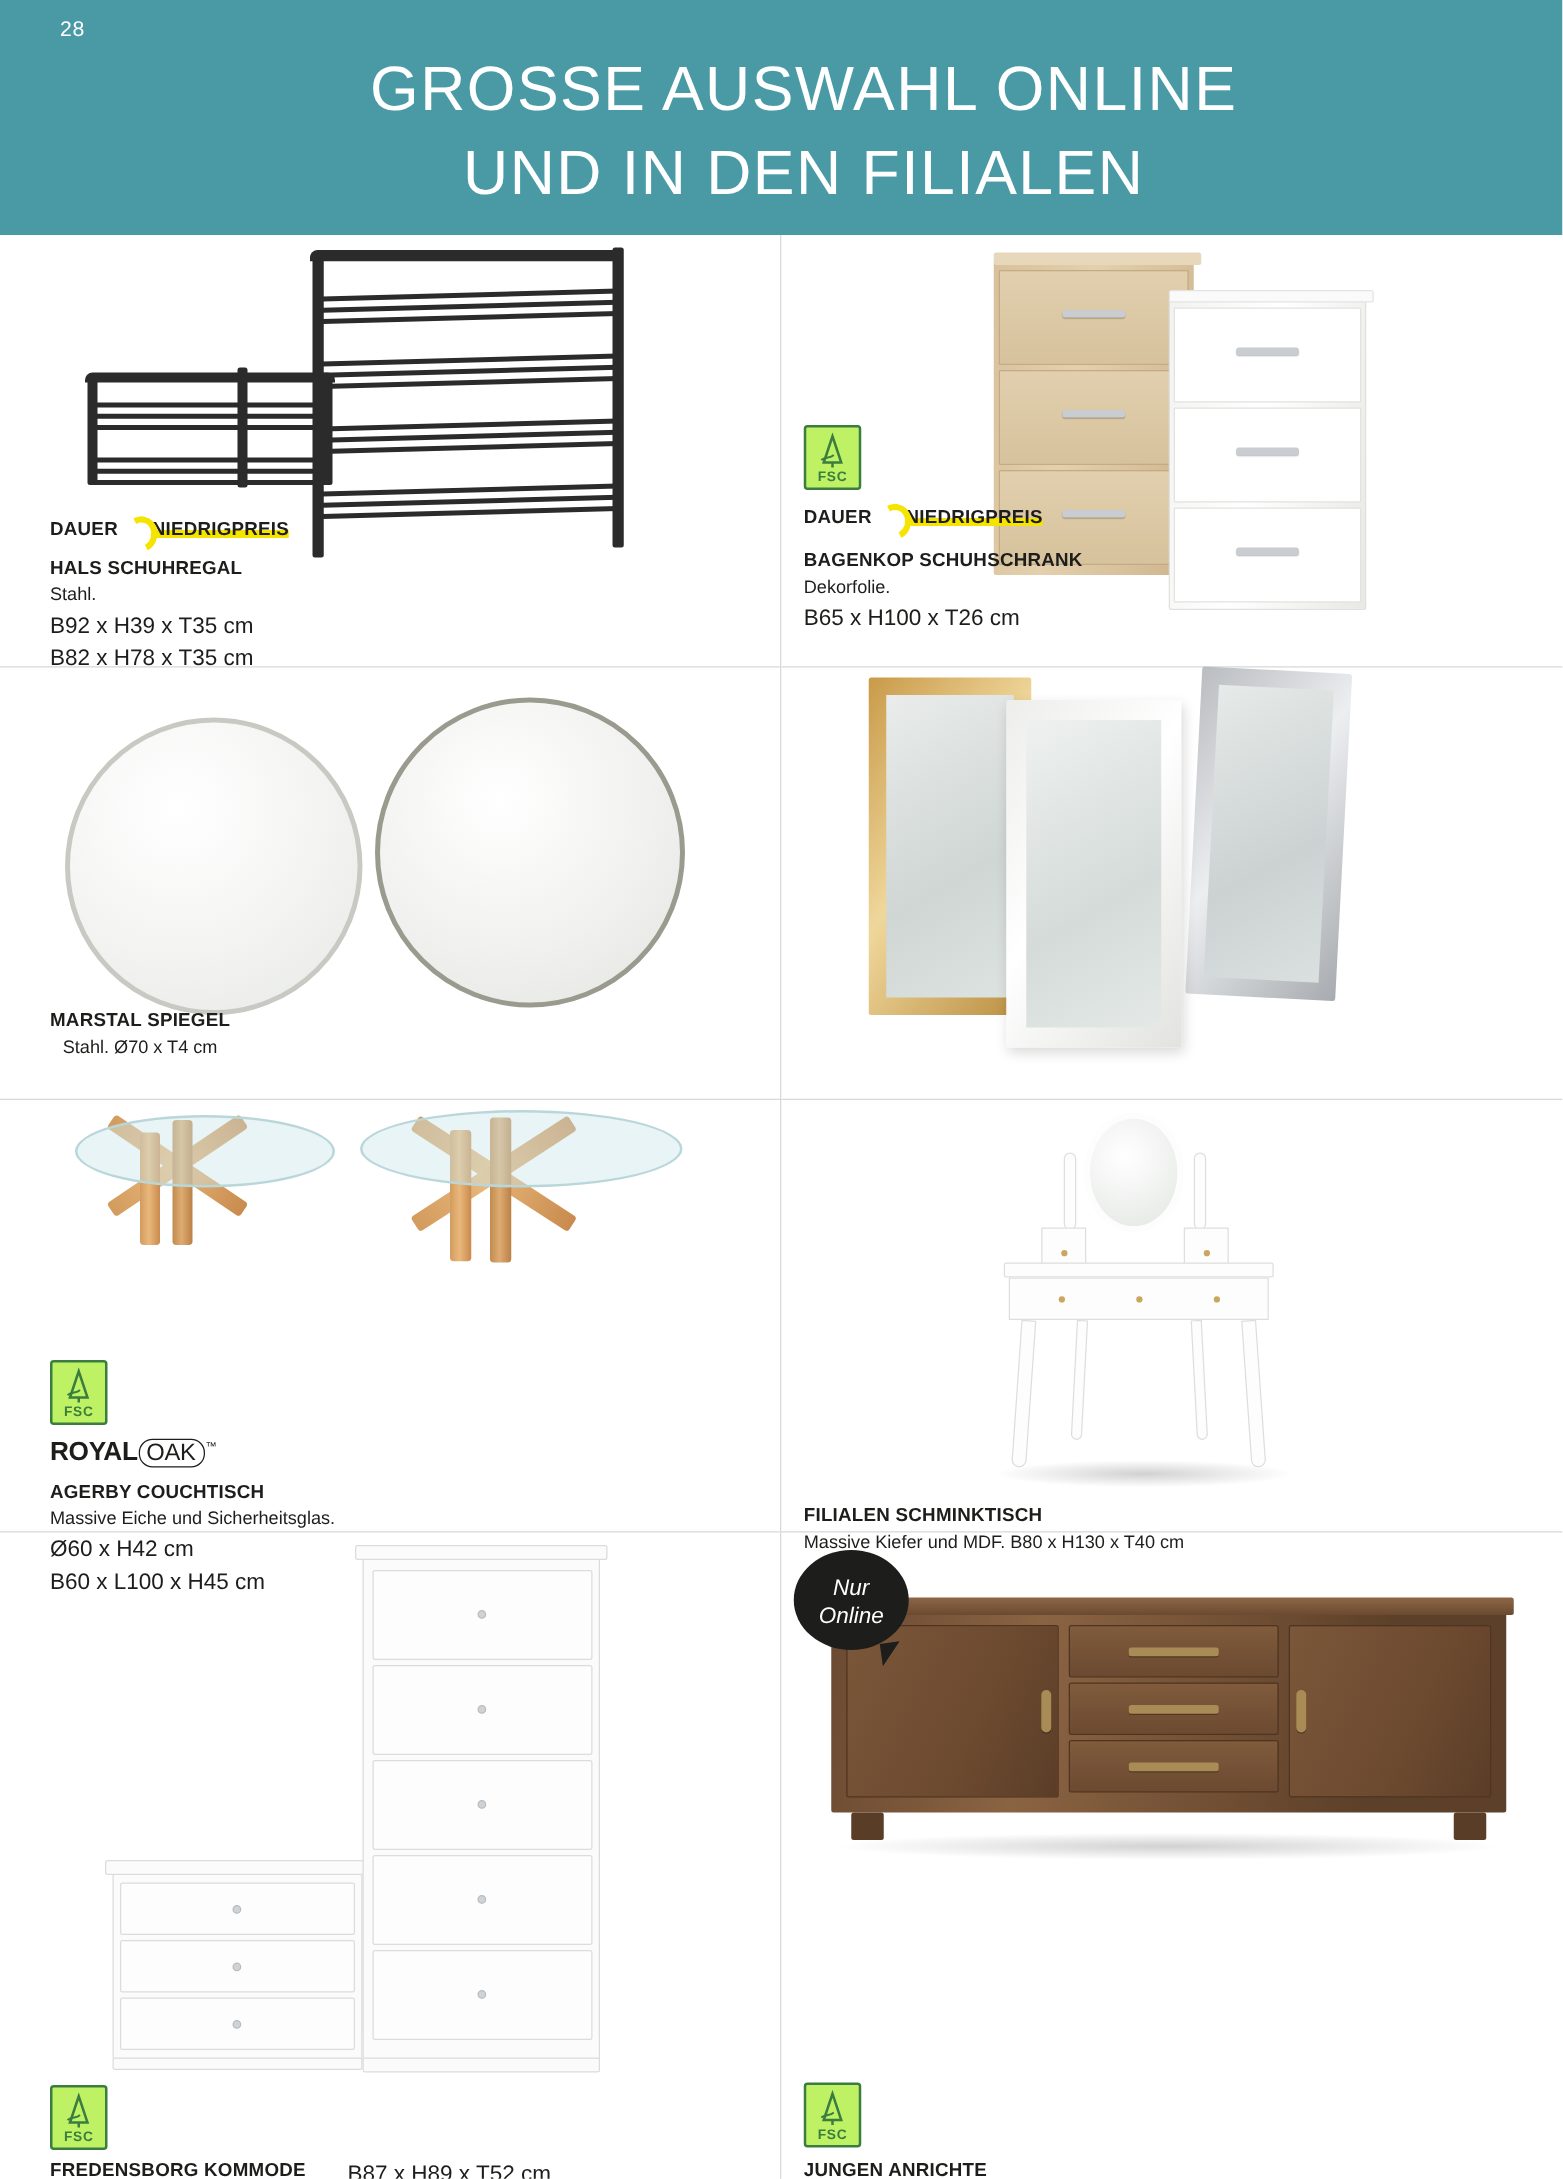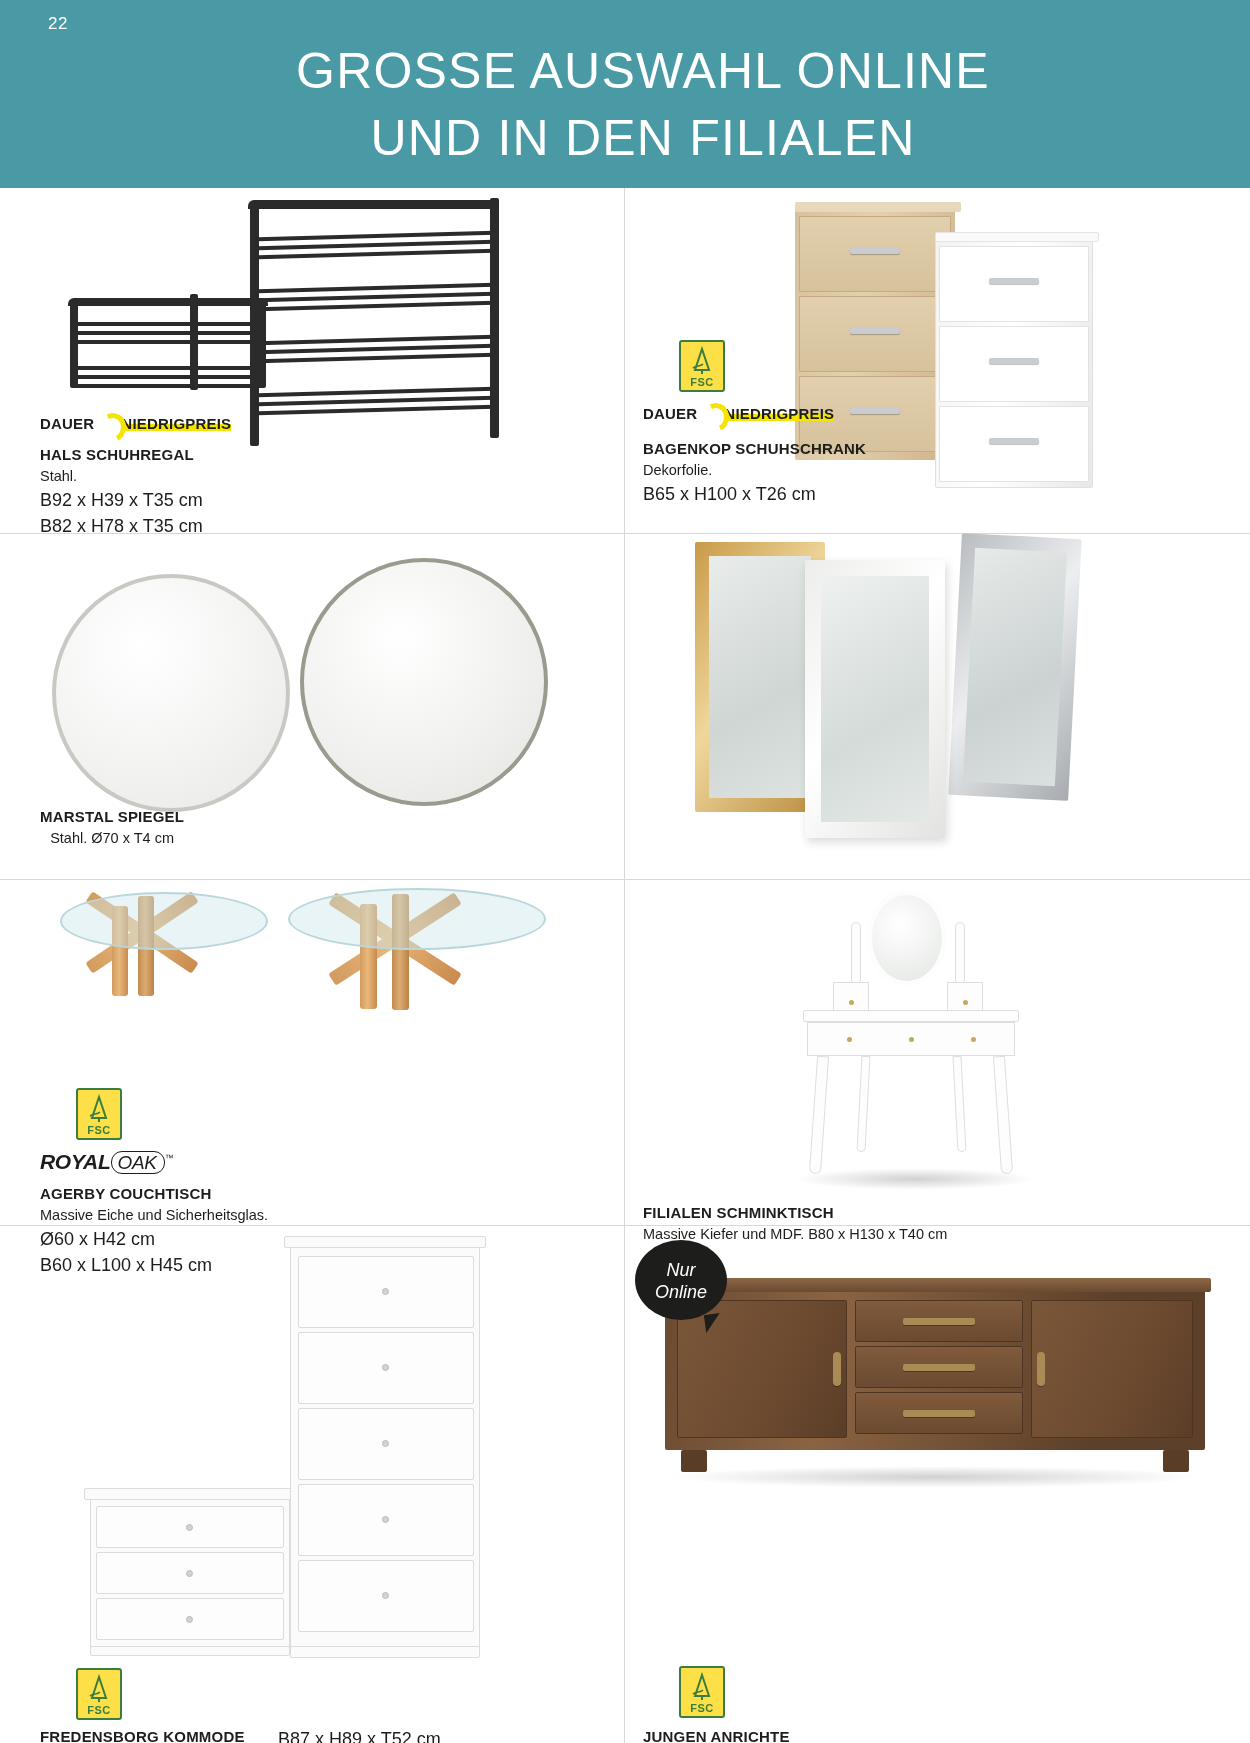--- a/index.html
+++ b/index.html
@@ -85,22 +85,21 @@
   .pdesc { font-size: 14.5px; }
   .pdims { font-size: 18px; }
 
   
   .fsc {
     position: absolute;
     width: 46px;
     height: 52px;
     border: 2px solid #3a7d3f;
     border-radius: 3px;
-    background: #fde047;
-    margin-left: 36px;
+    background: #bef264;
   }
   .fsc .tree {
     position: absolute;
     left: 50%;
     top: 4px;
     transform: translateX(-50%);
   }
   .fsc .fsclabel {
     position: absolute;
     bottom: 2px;
@@ -252,21 +251,21 @@
   .shadow-ellipse {
     position: absolute;
     border-radius: 50%;
     background: radial-gradient(ellipse at center, rgba(0,0,0,0.18), rgba(0,0,0,0) 70%);
   }
 </style>
 </head>
 <body>
 
 <div class="header">
-  <div class="page-number">22</div>
+  <div class="page-number">28</div>
   <div class="header-title">
     <span>GROSSE AUSWAHL ONLINE</span>
     <span class="l2">UND IN DEN FILIALEN</span>
   </div>
 </div>
 
 <div class="grid">
 
   <div class="row row-1">
 
@@ -411,21 +410,21 @@
 
       <div class="fsc" style="left:40px; top:208px;">
         <svg class="tree" width="22" height="30" viewBox="0 0 22 30">
           <path d="M4 24 L11 3 L18 24 Z" fill="none" stroke="#3a7d3f" stroke-width="2"></path>
           <path d="M11 24 L11 28" stroke="#3a7d3f" stroke-width="2"></path>
           <path d="M2 22 C6 19 9 21 12 18" stroke="#3a7d3f" stroke-width="1.6" fill="none"></path>
         </svg>
         <div class="fsclabel">FSC</div>
       </div>
 
-      <div class="royaloak" style="left:40px; top:270px;font-style:italic;">
+      <div class="royaloak" style="left:40px; top:270px;">
         <span>ROYAL</span><span class="oak">OAK</span><span class="tm">™</span>
       </div>
 
       <div class="ptext" style="top:303px;">
         <div class="ptitle">AGERBY COUCHTISCH</div>
         <div class="pdesc">Massive Eiche und Sicherheitsglas.</div>
         <div class="pdims">Ø60 x H42 cm</div>
         <div class="pdims">B60 x L100 x H45 cm</div>
       </div>
     </div>

